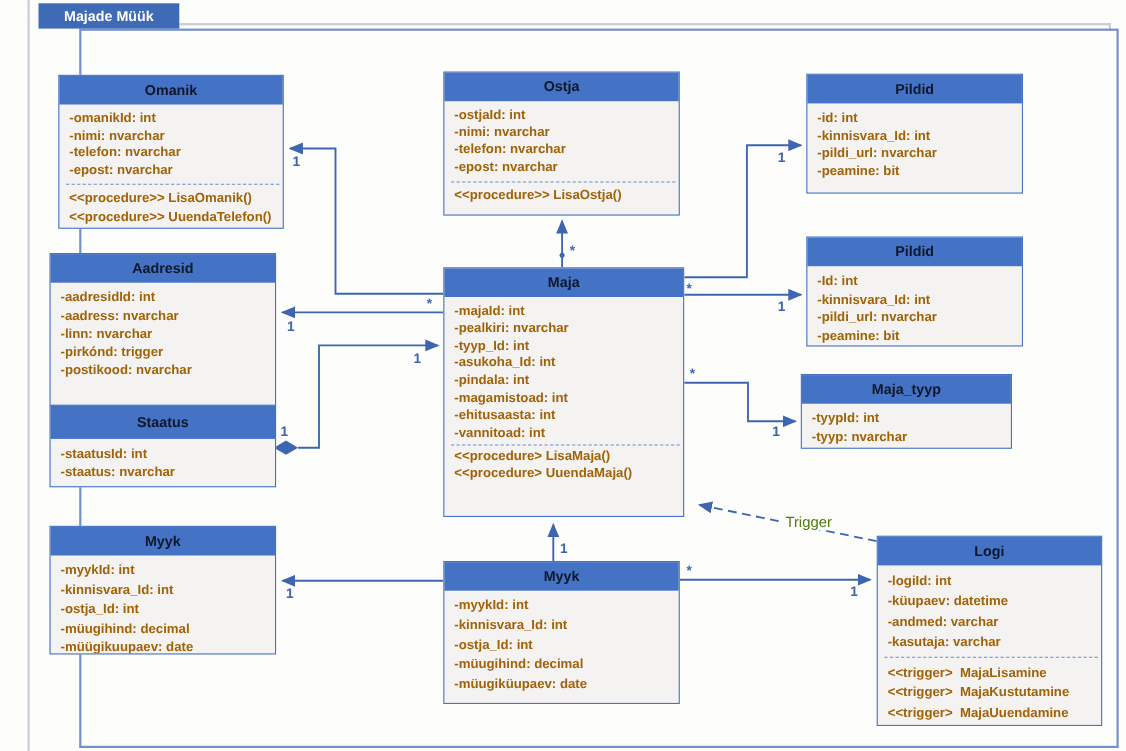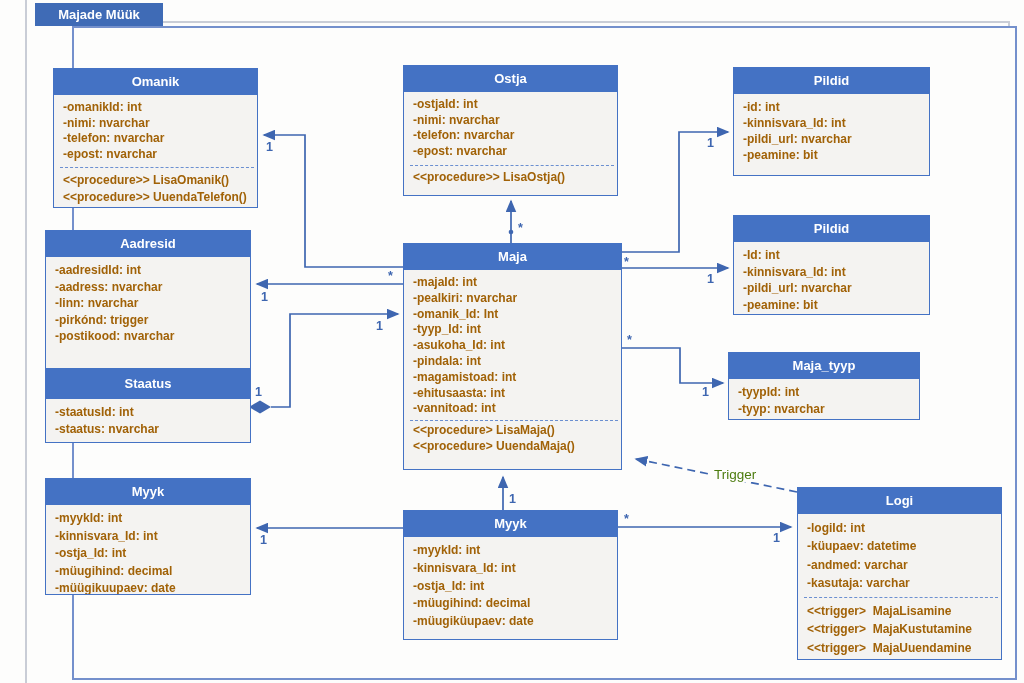--- a/index.html
+++ b/index.html
@@ -9,21 +9,21 @@
   .frame-left{position:absolute;left:25px;top:0;width:2px;height:683px;background:#c9cdd6;}
   .frame-top-gray{position:absolute;left:163px;top:21px;width:847px;height:2px;background:#c9cdd6;}
   .frame-top-gray-v{position:absolute;left:1008px;top:21px;width:2px;height:7px;background:#c9cdd6;}
   .canvas-border{position:absolute;left:72px;top:26px;width:941px;height:650px;
                  border:2px solid #7490cc;background:transparent;}
   .tab{position:absolute;left:35px;top:3px;width:128px;height:23px;background:#3f6bb6;
        color:#fff;font-weight:700;font-size:13px;line-height:23px;text-align:center;}
   
   .entity{position:absolute;display:flex;flex-direction:column;background:#f4f3f1;
           border:1.5px solid #4472c4;box-sizing:border-box;}
-  .e-title{background:#4472c4;color:#ffffff;font-weight:700;font-size:13px;text-align:center;
+  .e-title{background:#4472c4;color:#0f172a;font-weight:700;font-size:13px;text-align:center;
            flex:0 0 26px;line-height:26px;}
   .e-body{flex:1;padding:5px 6px 2px 9px;color:#a16207;font-weight:600;font-size:12px;overflow:hidden;}
   .attr{white-space:pre;line-height:var(--lh,17px);}
   .sep{border-top:1.3px dashed #6b8fd0;margin:5px -3px 4px -3px;}
   
   .mult{position:absolute;color:#3e66b0;font-weight:700;font-size:12.5px;line-height:12px;}
   .trigger-label{position:absolute;color:#4d7c0f;font-size:13.5px;background:#fdfdfc;padding:0 3px;}
   svg.connectors{position:absolute;left:0;top:0;z-index:1;}
   .entity{z-index:2;} .mult,.trigger-label{z-index:3;}
 </style>
@@ -115,42 +115,41 @@
       <div class="attr">-pildi_url: nvarchar</div>
       <div class="attr">-peamine: bit</div>
     </div>
   </div>
 
   <div class="entity" style="left:403px;top:243px;width:219px;height:227px;--lh:15.8px">
     <div class="e-title">Maja</div>
     <div class="e-body">
       <div class="attr">-majaId: int</div>
       <div class="attr">-pealkiri: nvarchar</div>
-      <div class="attr">-omanik_Id: Int</div>
       <div class="attr">-tyyp_Id: int</div>
       <div class="attr">-asukoha_Id: int</div>
       <div class="attr">-pindala: int</div>
       <div class="attr">-magamistoad: int</div>
       <div class="attr">-ehitusaasta: int</div>
       <div class="attr">-vannitoad: int</div>
       <div class="sep" style="margin:3px -3px 2px -3px"></div>
       <div class="attr">&lt;&lt;procedure&gt; LisaMaja()</div>
       <div class="attr">&lt;&lt;procedure&gt; UuendaMaja()</div>
     </div>
   </div>
 
   <div class="entity" style="left:45px;top:368px;width:206px;height:75px;--lh:17px">
     <div class="e-title" style="flex-basis:30px;line-height:30px">Staatus</div>
     <div class="e-body">
       <div class="attr">-staatusId: int</div>
       <div class="attr">-staatus: nvarchar</div>
     </div>
   </div>
 
-  <div class="entity" style="left:728px;top:352px;width:192px;height:68px;--lh:17px">
+  <div class="entity" style="left:728px;top:340px;width:192px;height:68px;--lh:17px">
     <div class="e-title">Maja_tyyp</div>
     <div class="e-body">
       <div class="attr">-tyypId: int</div>
       <div class="attr">-tyyp: nvarchar</div>
     </div>
   </div>
 
   <div class="entity" style="left:45px;top:478px;width:206px;height:117px;--lh:17.5px">
     <div class="e-title">Myyk</div>
     <div class="e-body">

